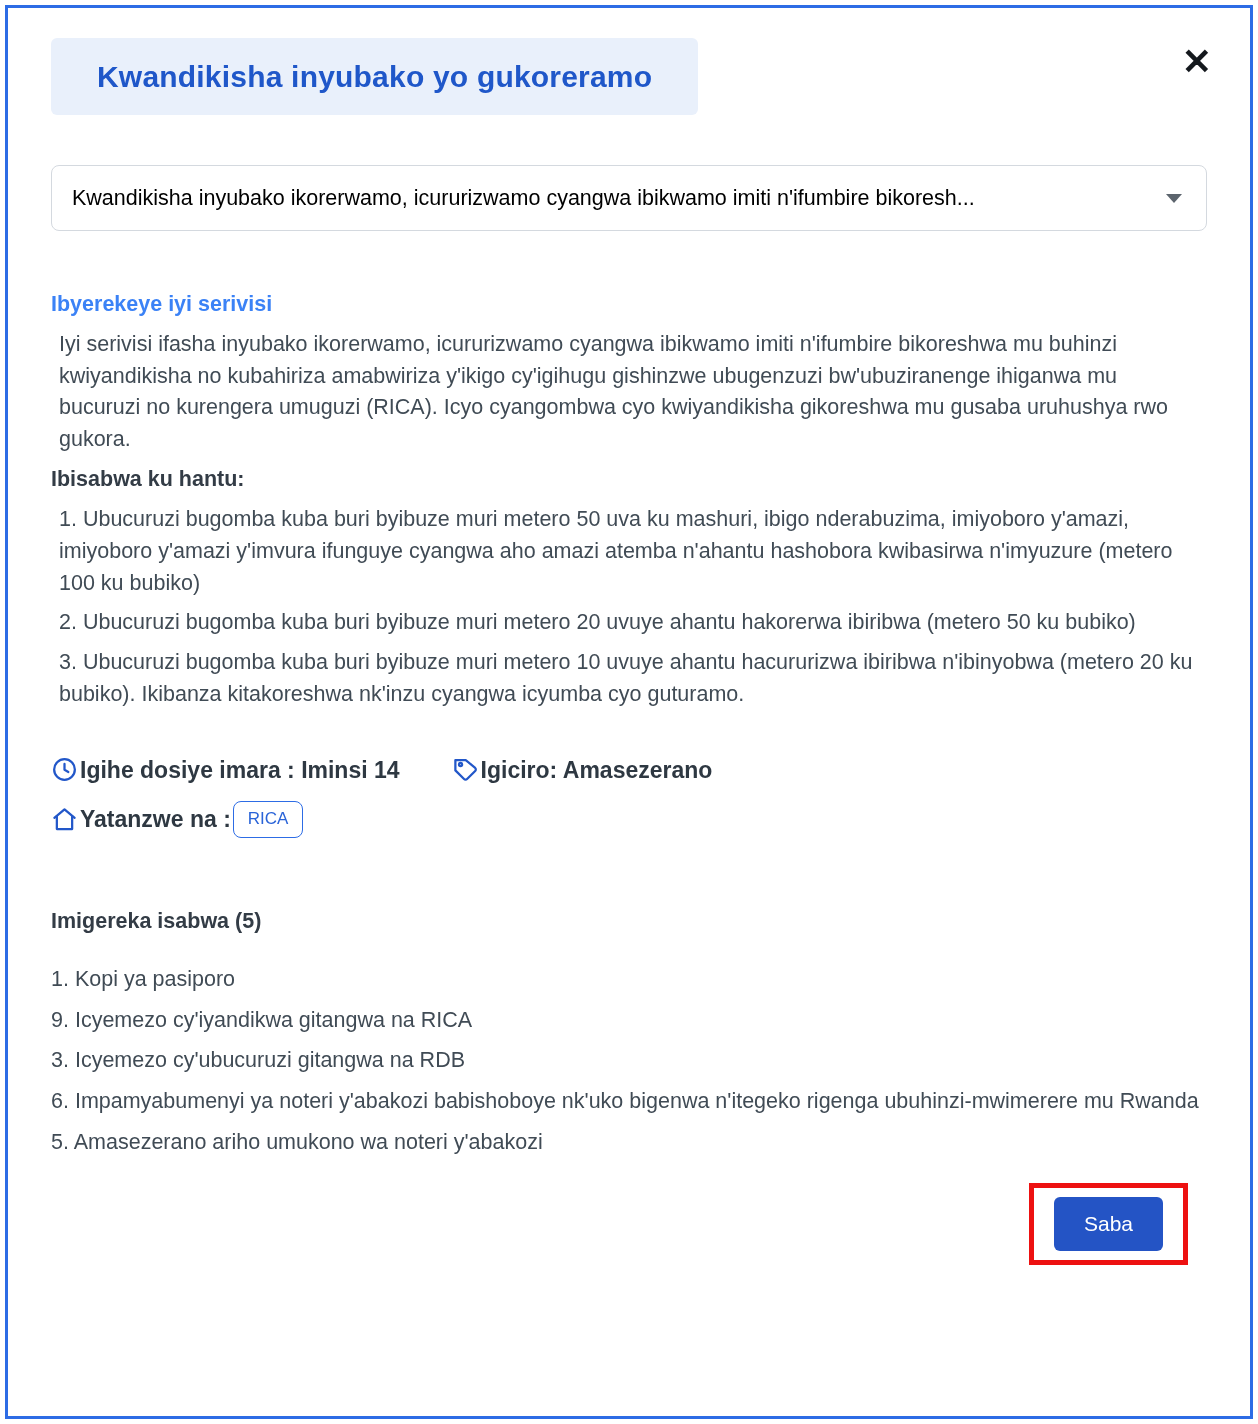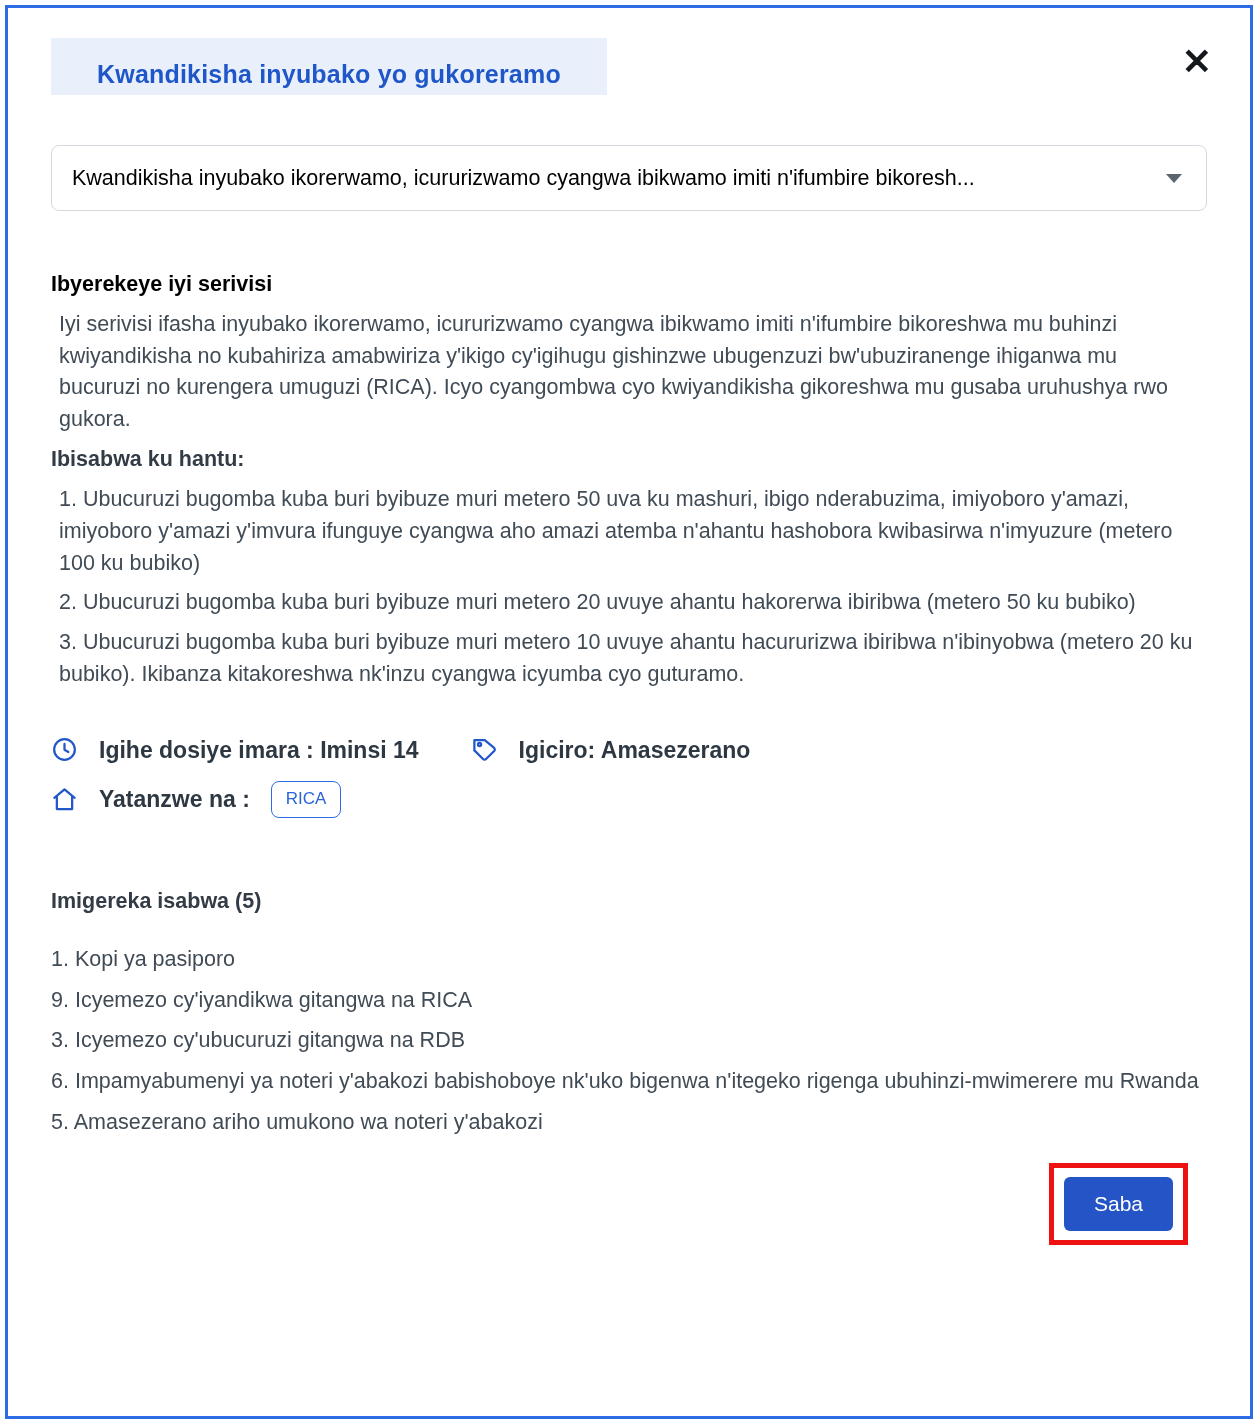--- a/index.html
+++ b/index.html
@@ -21,24 +21,24 @@
   }
   
   .modal-header {
     position: relative;
     padding: 30px 36px 0 43px;
   }
   .title-pill {
     display: inline-block;
     background: #e9f0fb;
     color: #1f57c9;
-    font-size: 25px;
-    font-weight: bold;
-    padding: 22px 46px 6px 46px;
-    border-radius: 1px;
+    font-size: 30px;
+    font-weight: bold;
+    padding: 22px 46px 21px 46px;
+    border-radius: 6px;
     letter-spacing: 0.2px;
   }
   .close-btn {
     position: absolute;
     top: 32px; right: 34px;
     background: none;
     border: none;
     padding: 4px;
     font-size: 36px;
     font-weight: 600;
@@ -77,39 +77,39 @@
   
   .content {
     padding: 0 40px 0 43px;
     color: #404b55;
     font-size: 21.5px;
     line-height: 1.48;
   }
   .section-heading {
     margin-top: 58px;
     font-weight: bold;
-    color: #000000;
+    color: #3b82f6;
   }
   .sub-heading {
     font-weight: bold;
     color: #333c46;
   }
   .paragraph { margin: 8px; }
   
   .meta { margin-top: 42px; }
   .meta-row {
     display: flex;
     align-items: center;
     gap: 52px;
   }
   .meta-row + .meta-row { margin-top: 14px; text-align: right; }
   .meta-item {
     display: flex;
     align-items: center;
-    gap: 21px;
+    gap: 2px;
     font-size: 23px;
     font-weight: bold;
     color: #2e3842;
   }
   .meta-icon { width: 27px; height: 27px; flex: 0 0 auto; display: block; }
   .badge {
     display: inline-block;
     border: 1.5px solid #2d6ce5;
     color: #2a64d8;
     border-radius: 8px;
@@ -127,21 +127,21 @@
   .attach-item { margin-bottom: 9px; }
   
   .footer {
     display: flex;
     justify-content: flex-end;
     padding: 0 22px 0 0;
     margin-top: 24px;
   }
   .annotation-box {
     border: 5px solid #ed1111;
-    padding: 9px 10px;
+    padding: 9px 20px;
   }
   .submit-btn {
     background: #2454c5;
     color: #ffffff;
     font-family: "Liberation Sans", "DejaVu Sans", sans-serif;
     font-size: 21px;
     border: none;
     border-radius: 6px;
     padding: 15px 30px;
     cursor: pointer;

